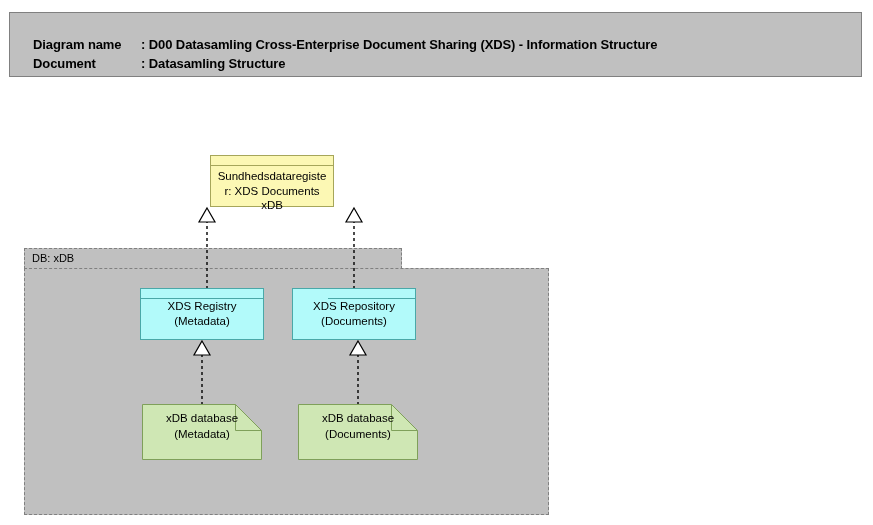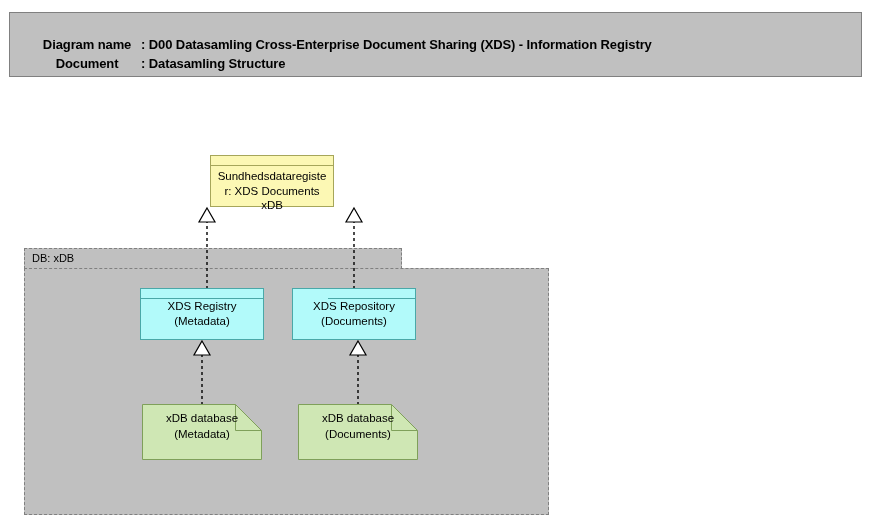--- a/index.html
+++ b/index.html
@@ -31,21 +31,21 @@
     position: absolute;
     left: 9px;
     font-size: 13px;
     font-weight: bold;
     color: #000000;
     white-space: pre;
     letter-spacing: -0.1px;
   }
   #header-line-1 { top: 9px; }
   #header-line-2 { top: 28px; }
-  .hdr-label { display: inline-block; text-align: center; }
+  .hdr-label { display: inline-block; }
   .hdr-label.w1 { width: 108px; }
   .hdr-label.w2 { width: 108px; }
 
   
   #db-group {
     position: absolute;
     left: 24px;
     top: 248px;
     width: 467px;
     height: 267px;
@@ -193,21 +193,21 @@
     position: absolute;
     z-index: 4;
   }
   .connector svg { overflow: visible; display: block; }
 </style>
 </head>
 <body>
 
 <div id="header-banner">
   <div class="header-line" id="header-line-1">
-    <span class="hdr-label w1">Diagram name</span><span>:</span> <span>D00 Datasamling Cross-Enterprise Document Sharing (XDS) - Information Registry</span>
+    <span class="hdr-label w1">Diagram name</span><span>:</span> <span>D00 Datasamling Cross-Enterprise Document Sharing (XDS) - Information Structure</span>
   </div>
   <div class="header-line" id="header-line-2">
     <span class="hdr-label w2">Document</span><span>:</span> <span>Datasamling Structure</span>
   </div>
 </div>
 
 <div id="db-group">
   <div id="db-group-tab"></div>
   <div id="db-group-body"></div>
   <div id="db-group-label">DB: xDB</div>

